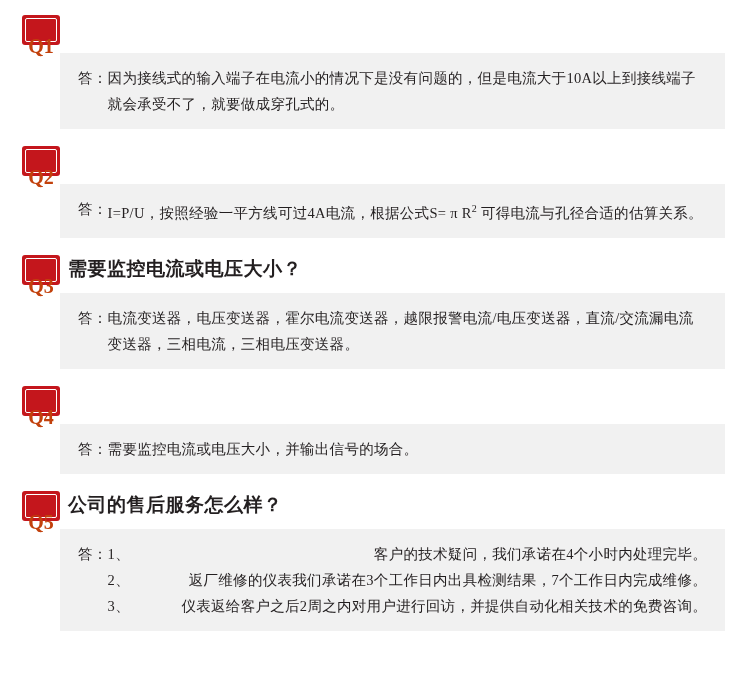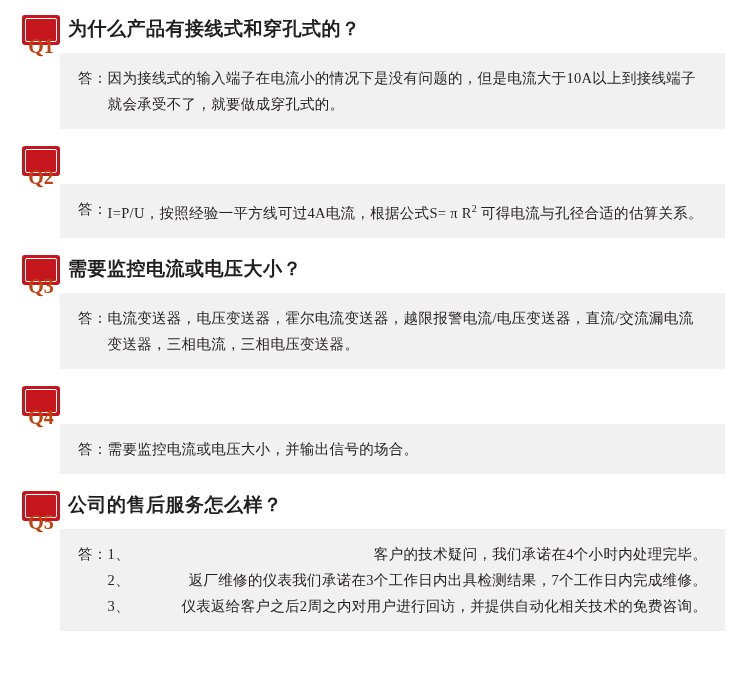--- a/index.html
+++ b/index.html
@@ -124,21 +124,20 @@
 <body>
 
 <div class="faq">
 
   <div class="faq-item">
     <div class="q-row">
       <div class="q-badge">
         <div class="badge-bg"></div>
         <div class="badge-text">Q1</div>
       </div>
-      <div class="q-text">为什么产品有接线式和穿孔式的？</div>
     </div>
     <div class="a-box">
       <div class="a-para">
         <span class="a-label">答：</span>
         <span class="a-body">因为接线式的输入端子在电流小的情况下是没有问题的，但是电流大于10A以上到接线端子就会承受不了，就要做成穿孔式的。</span>
       </div>
     </div>
   </div>
 
   <div class="faq-item">

